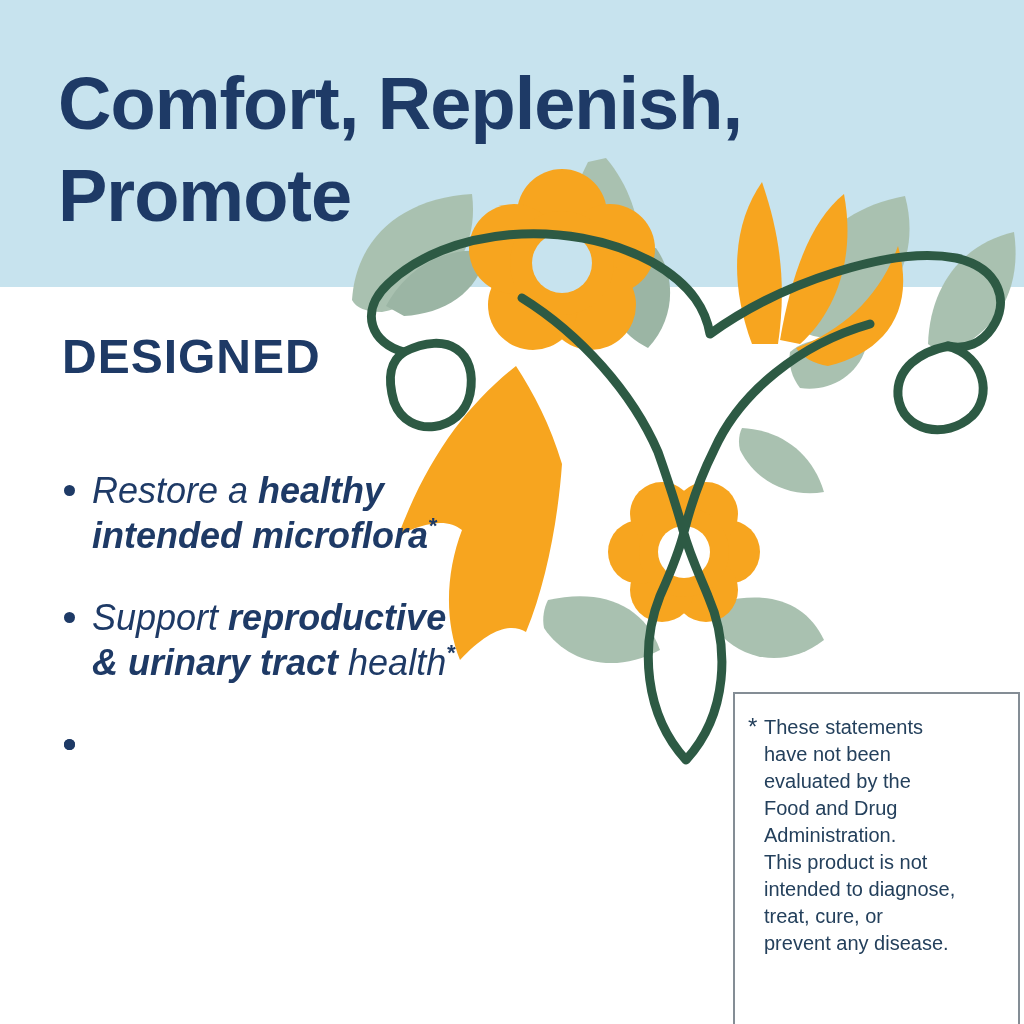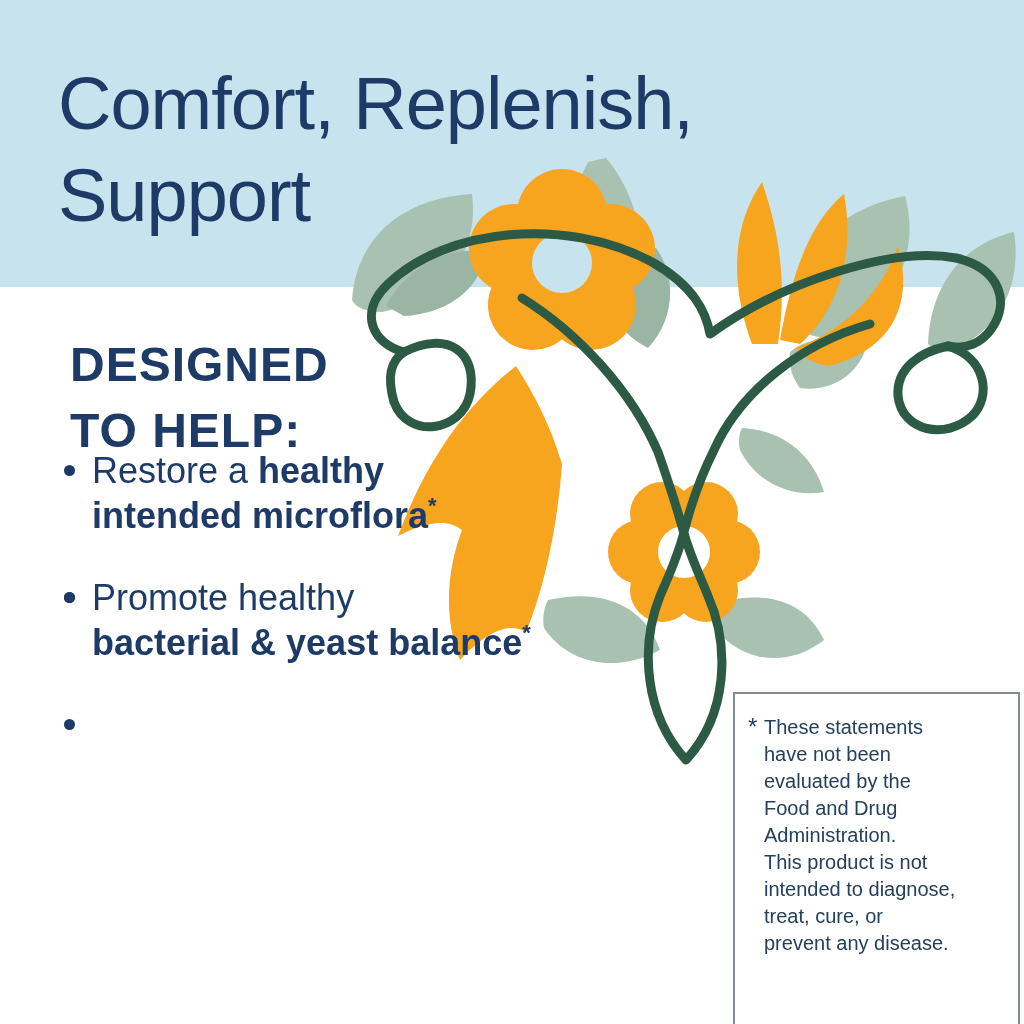--- a/index.html
+++ b/index.html
@@ -12,31 +12,31 @@
   .band{
     position:absolute;left:0;top:0;width:1024px;height:287px;
     background:#c7e3ee;z-index:1;
   }
   svg.illu{
     position:absolute;left:0;top:0;width:1024px;height:1024px;
     z-index:2;pointer-events:none;
   }
   .title{
     position:absolute;left:58px;top:58px;z-index:3;margin:0;
-    font-size:74px;line-height:92px;font-weight:normal;letter-spacing:-1px;
+    font-size:74px;line-height:92px;font-weight:bold;letter-spacing:-1px;
     color:#1e3a66;
   }
   .heading{
-    position:absolute;left:62px;top:324px;z-index:3;margin:8px;
+    position:absolute;left:62px;top:324px;z-index:3;margin:0;
     font-size:48px;line-height:66px;font-weight:bold;letter-spacing:1px;
     color:#1e3a66;
   }
   .bullets{
-    position:absolute;left:62px;top:448px;width:545px;z-index:3;
-    color:#1e3a66;font-size:36px;line-height:45px;
+    position:absolute;left:62px;top:468px;width:545px;z-index:3;
+    color:#1e3a66;font-size:36px;line-height:45px;font-style:italic;
   }
   .bullet{position:relative;padding-left:30px;margin-bottom:37px;}
   .bullet .dot{
     position:absolute;left:2px;top:17px;width:11px;height:11px;
     border-radius:50%;background:#1e3a66;
   }
   .bullet .b{font-weight:bold;}
   .bullet sup{
     font-size:22px;font-weight:bold;line-height:0;
     position:relative;top:-2px;vertical-align:super;
@@ -102,28 +102,28 @@
   </g>
 
   <g fill="none" stroke="#2d5a44" stroke-width="9" stroke-linecap="round" stroke-linejoin="round">
     <path d="M404,352 C372,344 358,312 388,284 C446,228 566,216 652,262 C694,286 706,312 710,334 C782,282 892,246 956,258 C1000,268 1010,302 992,328 C982,343 966,350 948,346"></path>
     <path d="M404,352 C448,330 478,352 470,394 C462,432 408,440 394,402 C386,374 392,360 404,352 Z"></path>
     <path d="M948,346 C986,358 992,396 972,416 C946,440 902,432 898,396 C896,368 920,352 948,346 Z"></path>
     <path d="M522,298 C580,334 632,392 658,452 C670,486 678,512 683,530 C690,556 700,576 708,596 C730,646 728,714 686,760 C644,714 640,646 660,596 C668,578 678,556 684,532 C690,508 700,478 714,450 C740,392 800,344 870,324"></path>
   </g>
 </svg>
 
-<h1 class="title"><span>Comfort, Replenish,</span><br><span>Support</span></h1>
+<h1 class="title"><span>Comfort, Replenish,</span><br><span>Promote</span></h1>
 
-<h2 class="heading"><span>DESIGNED</span><br><span>TO HELP:</span></h2>
+<h2 class="heading"><span>DESIGNED</span><br></h2>
 
 <div class="bullets" id="bullets">
     <div class="bullet"><span class="dot"></span><span><span>Restore a </span><span class="b">healthy</span><br><span class="b">intended microflora</span><sup>*</sup></span></div>
+    <div class="bullet"><span class="dot"></span><span><span>Support </span><span class="b">reproductive</span><br><span class="b">&amp; urinary tract</span><span> health</span><sup>*</sup></span></div>
     <div class="bullet"><span class="dot"></span></div>
-    <div class="bullet"><span class="dot"></span><span><span>Promote healthy</span><br><span class="b">bacterial &amp; yeast balance</span><sup>*</sup></span></div>
     <div class="bullet"><span class="dot"></span></div>
   </div>
 
 <div class="disc">
   <span class="mark">*</span>
   <div class="dtext">These statements
 have not been
 evaluated by the
 Food and Drug
 Administration.

